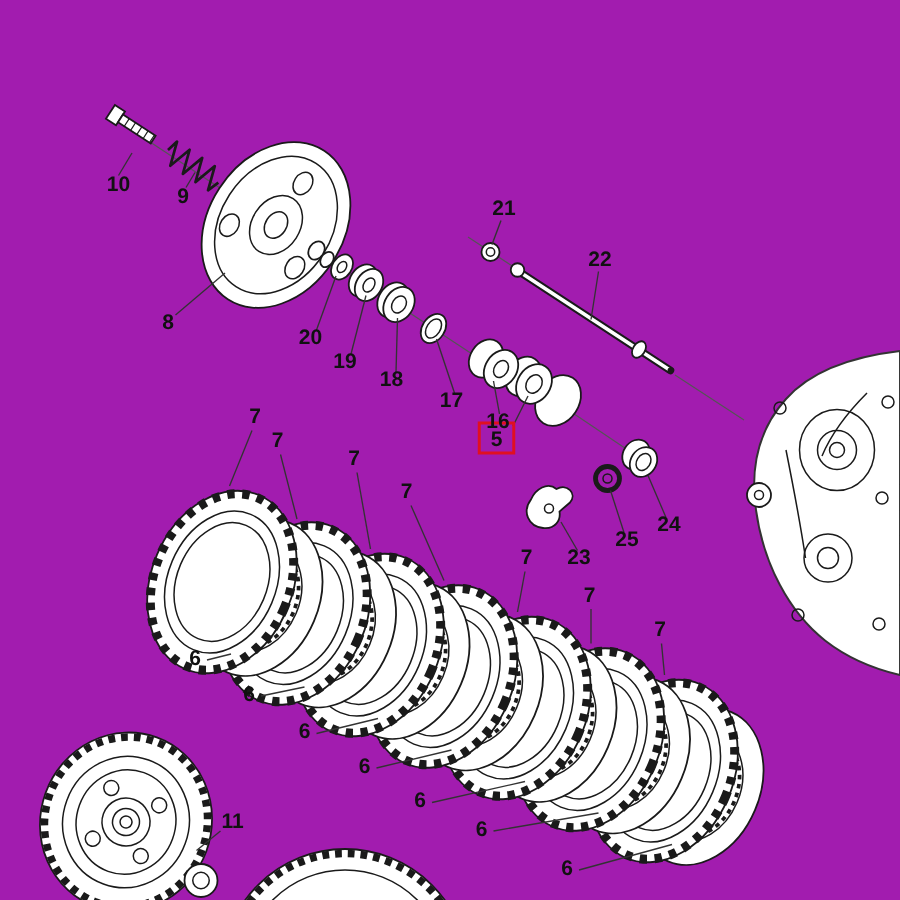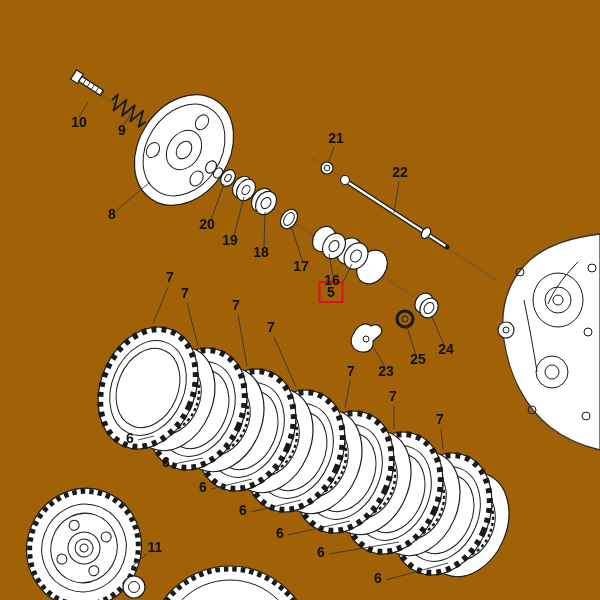--- a/index.html
+++ b/index.html
@@ -1,16 +1,16 @@
 <!DOCTYPE html>
 <html><head>
 <meta charset="utf-8">
 <style>
   html,body{margin:0;padding:0;background:#ffffff;}
-  .stage{position:relative;width:600px;height:600px;background:#a16207;overflow:hidden;
+  .stage{position:relative;width:600px;height:600px;background:#a21caf;overflow:hidden;
          font-family:"Liberation Sans",sans-serif;}
   svg{position:absolute;left:0;top:0;}
   svg text.callout{font-family:"Liberation Sans",sans-serif;font-weight:bold;
                    font-size:14px;fill:#111;text-anchor:middle;cursor:pointer;}
   .part{fill:#ffffff;stroke:#1a1a1a;stroke-width:1.2;}
   .thin{fill:none;stroke:#1a1a1a;stroke-width:1;}
   .leader{stroke:#333;stroke-width:0.9;}
   .axis{stroke:#555;stroke-width:0.8;}
 </style>
 </head>

